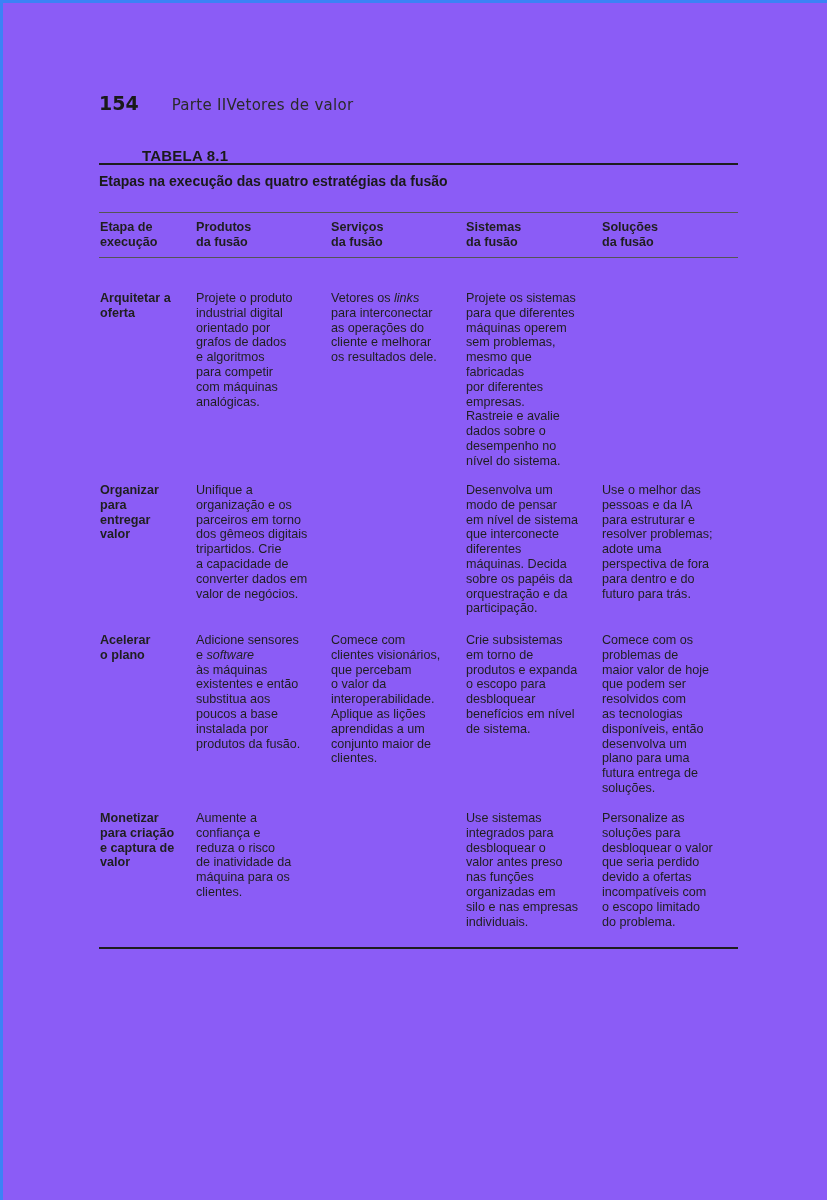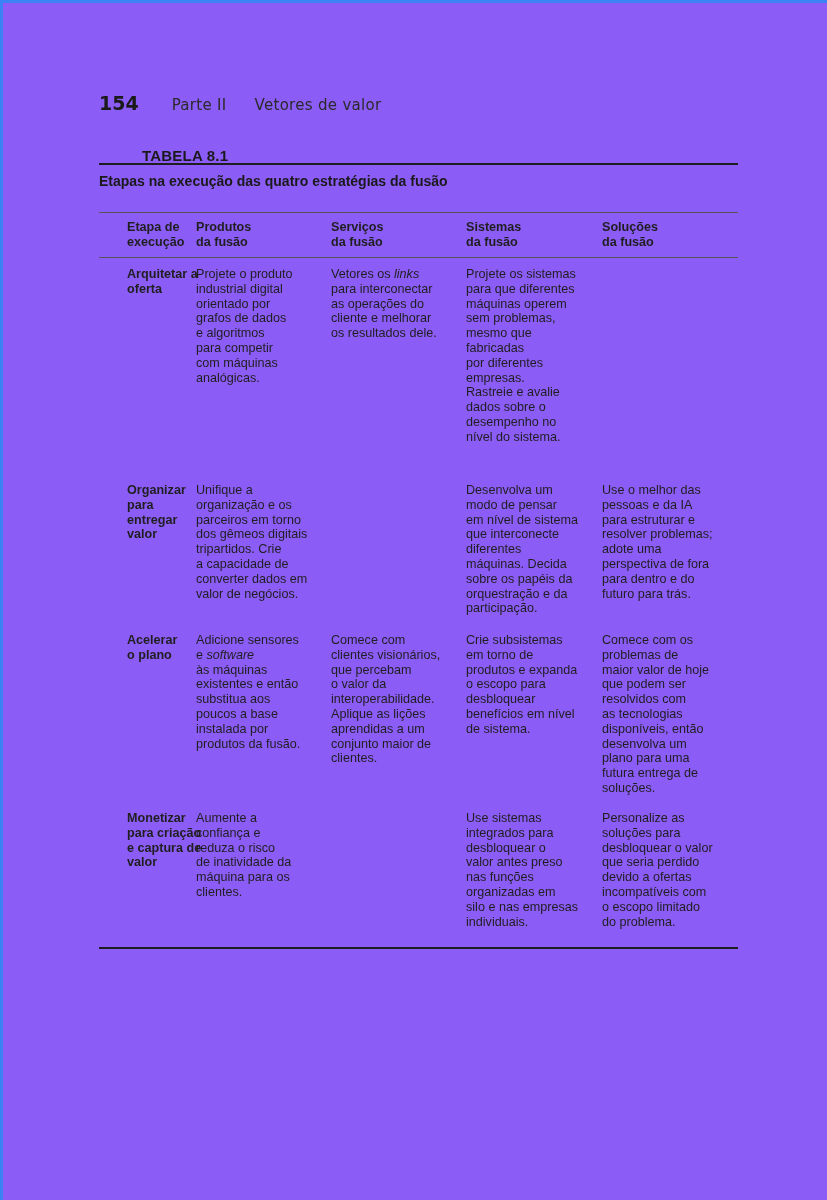--- a/index.html
+++ b/index.html
@@ -42,21 +42,21 @@
     .part-label {
       font-family: "DejaVu Sans", sans-serif;
       font-size: 15px;
       margin-left: 33px;
       color: #2a2a2a;
       letter-spacing: 0.3px;
     }
     .chapter-label {
       font-family: "DejaVu Sans", sans-serif;
       font-size: 15px;
-      margin-left: 28px;
+      margin-left: 0;
       color: #2a2a2a;
       letter-spacing: 0.3px;
     }
     .table-label {
       position: absolute;
       left: 97px;
       top: 144px;
       font-size: 15px;
       font-weight: bold;
       color: #1a1a1a;
@@ -83,26 +83,26 @@
     }
     .col-head, .cell {
       position: absolute;
       font-size: 12.6px;
       line-height: 14.8px;
       white-space: pre-line;
       color: #1f1f1f;
     }
     .col-head { font-weight: bold; top: 217px; }
     .cell.stage { font-weight: bold; }
-    .c0 { left: 97px; width: 92px; margin-left: 27px; }
+    .c0 { left: 97px; width: 92px; }
     .c1 { left: 193px; width: 132px; }
     .c2 { left: 328px; width: 132px; }
     .c3 { left: 463px; width: 132px; }
     .c4 { left: 599px; width: 134px; }
-    .r0 { top: 264px; }
+    .r0 { top: 288px; }
     .r1 { top: 480px; }
     .r2 { top: 630px; }
     .r3 { top: 808px; }
     em { font-style: italic; }
   </style>
 </head>
 <body>
 
 <div class="page">
 

